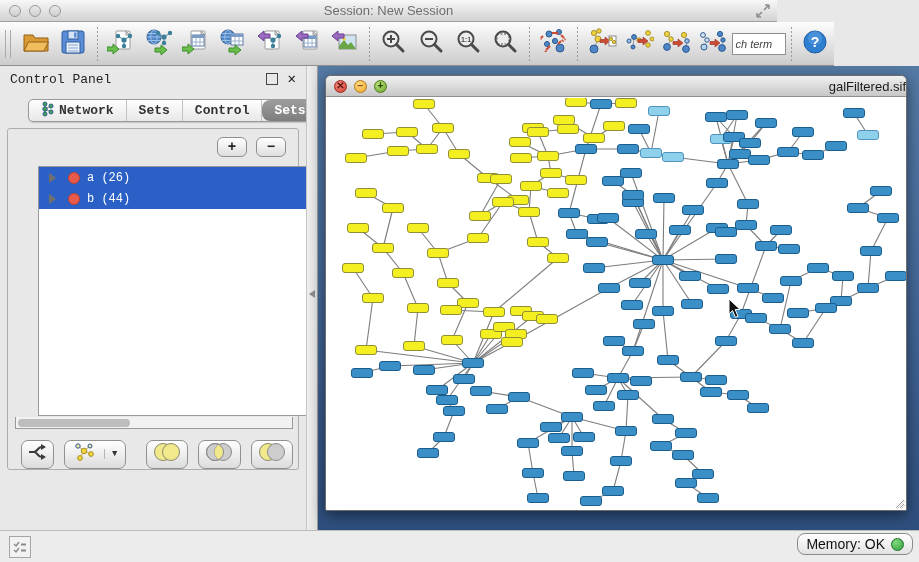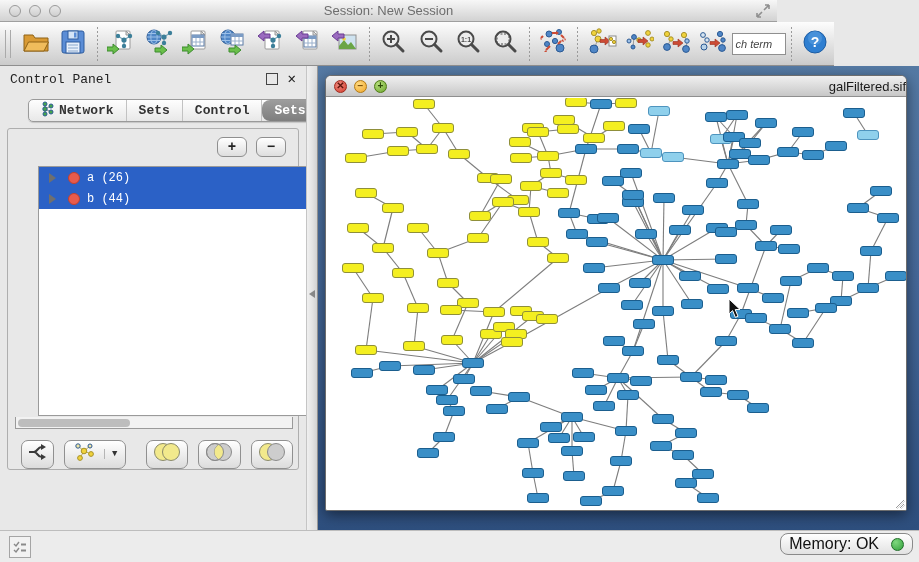--- a/index.html
+++ b/index.html
@@ -100,21 +100,21 @@
   .nw-canvas { position:absolute; left:2px; top:22px; width:578px; height:412px; background:#fff; }
   .grip { position:absolute; right:1px; bottom:1px; width:12px; height:12px; }
 
   
   .statusbar { position:absolute; left:0; top:530px; width:919px; height:32px;
     background:#ececec; border-top:1px solid #bdbdbd; }
   .sb-config { position:absolute; left:9px; top:5px; width:22px; height:22px;
     border:1px solid #a5a5a5; background:#f2f2f2; display:flex; align-items:center; justify-content:center; }
   .memory-pill { position:absolute; right:6px; top:2px; height:22px; padding:0 8px;
     border:1px solid #8a8a8a; border-radius:8px; background:linear-gradient(#ffffff,#e2e2e2);
-    display:flex; align-items:center; gap:12px; font-size:16px; color:#111; }
+    display:flex; align-items:center; gap:6px; font-size:14px; color:#111; }
   .mem-dot { width:13px; height:13px; border-radius:50%;
     background:radial-gradient(circle at 35% 30%,#7fd87f,#33a03c); border:1px solid #1f6e28; }
 
   .cursor { position:absolute; left:728px; top:298px; width:14px; height:21px; z-index:50; }
 </style>
 </head>
 <body>
 
 <div id="app">
 

